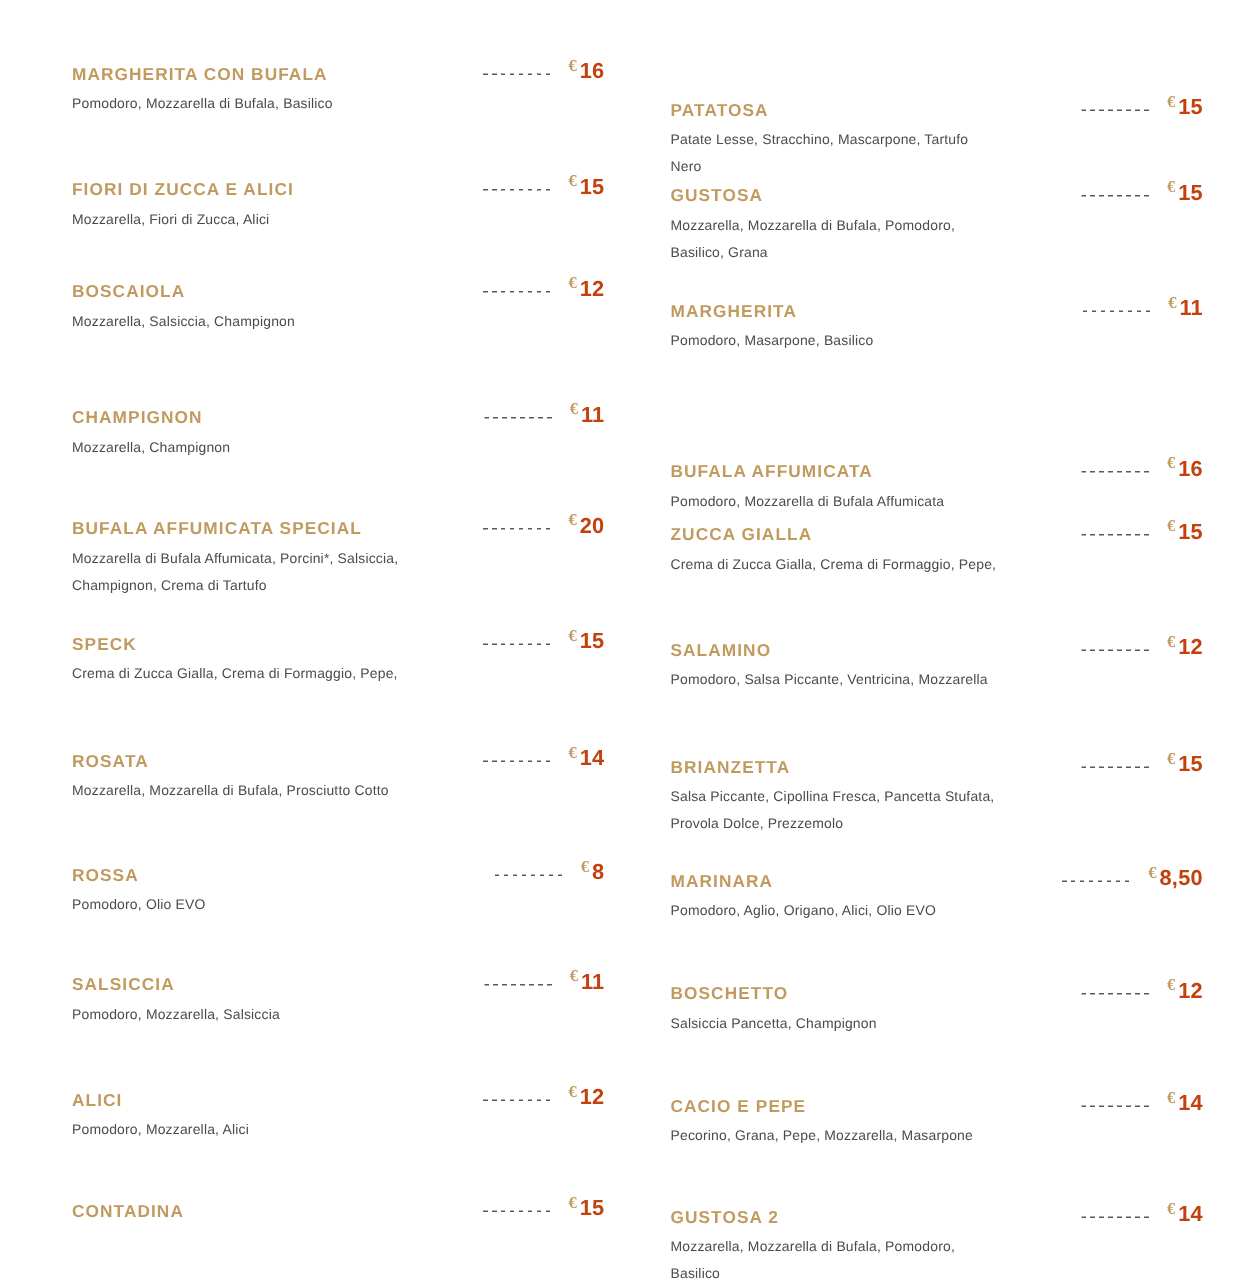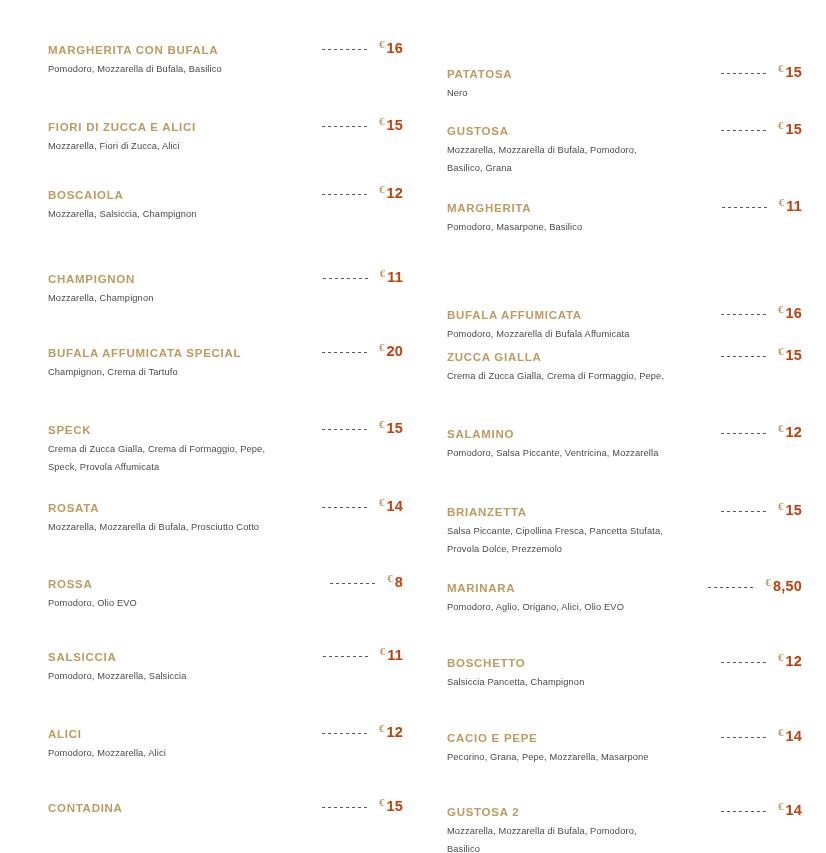--- a/index.html
+++ b/index.html
@@ -178,35 +178,35 @@
       <div class="menu-item" style="position: absolute; top: 344px; left: 0px; width: 355px;">
         <div class="item-head">
           <span class="item-name">BUFALA AFFUMICATA SPECIAL</span>
           <span class="price-block">
             <span class="price-dashes"></span>
             <span class="price-currency">€</span>
             <span class="price-value">20</span>
           </span>
         </div>
         <div class="item-desc">
+          <div class="desc-line">Mozzarella di Bufala Affumicata, Porcini*, Salsiccia,</div>
           <div class="desc-line">Champignon, Crema di Tartufo</div>
         </div>
       </div>
       <div class="menu-item" style="position: absolute; top: 421px; left: 0px; width: 355px;">
         <div class="item-head">
           <span class="item-name">SPECK</span>
           <span class="price-block">
             <span class="price-dashes"></span>
             <span class="price-currency">€</span>
             <span class="price-value">15</span>
           </span>
         </div>
         <div class="item-desc">
           <div class="desc-line">Crema di Zucca Gialla, Crema di Formaggio, Pepe,</div>
-          <div class="desc-line">Speck, Provola Affumicata</div>
         </div>
       </div>
       <div class="menu-item" style="position: absolute; top: 499px; left: 0px; width: 355px;">
         <div class="item-head">
           <span class="item-name">ROSATA</span>
           <span class="price-block">
             <span class="price-dashes"></span>
             <span class="price-currency">€</span>
             <span class="price-value">14</span>
           </span>
@@ -269,20 +269,21 @@
       <div class="menu-item" style="position: absolute; top: 37px; left: 0px; width: 355px; margin-top: 24px;">
         <div class="item-head">
           <span class="item-name">PATATOSA</span>
           <span class="price-block">
             <span class="price-dashes"></span>
             <span class="price-currency">€</span>
             <span class="price-value">15</span>
           </span>
         </div>
         <div class="item-desc">
+          <div class="desc-line">Patate Lesse, Stracchino, Mascarpone, Tartufo</div>
           <div class="desc-line">Nero</div>
         </div>
       </div>
       <div class="menu-item" style="position: absolute; top: 118px; left: 0px; width: 355px;">
         <div class="item-head">
           <span class="item-name">GUSTOSA</span>
           <span class="price-block">
             <span class="price-dashes"></span>
             <span class="price-currency">€</span>
             <span class="price-value">15</span>

